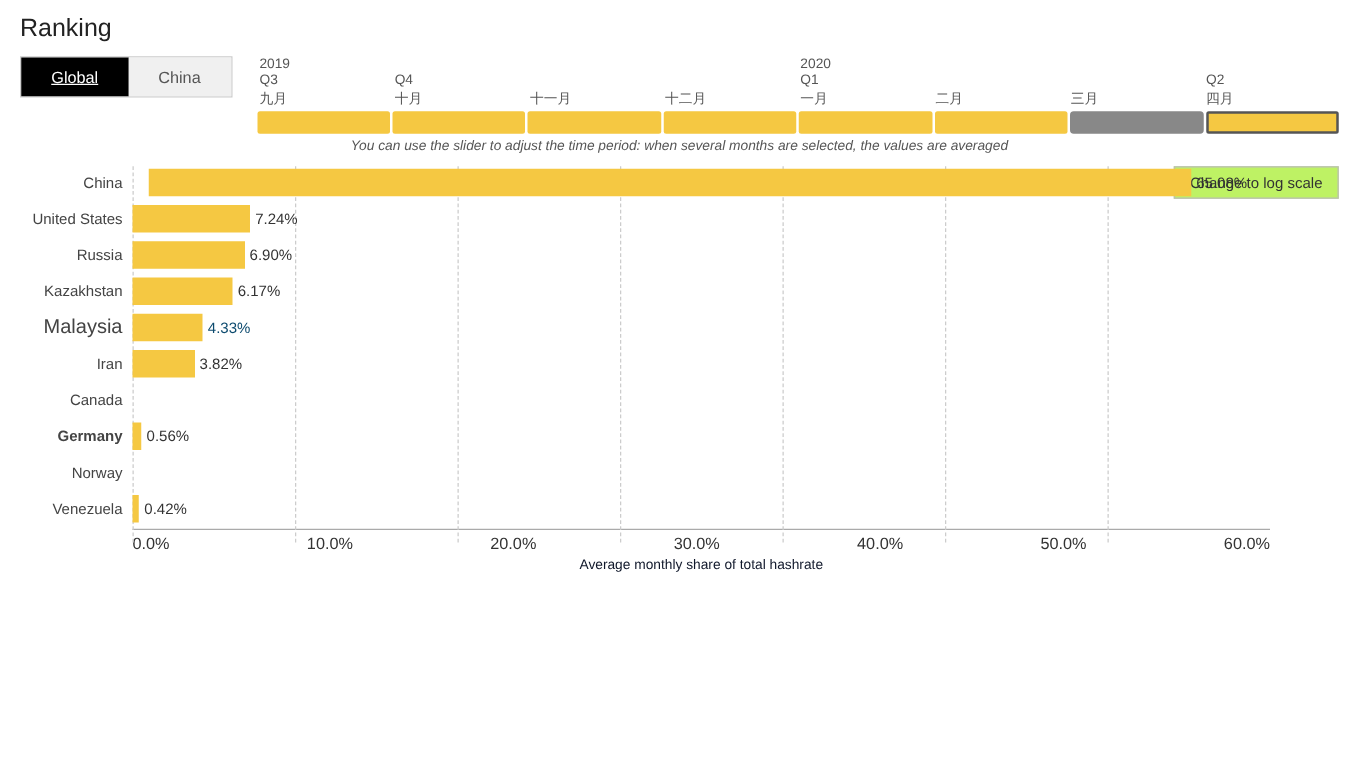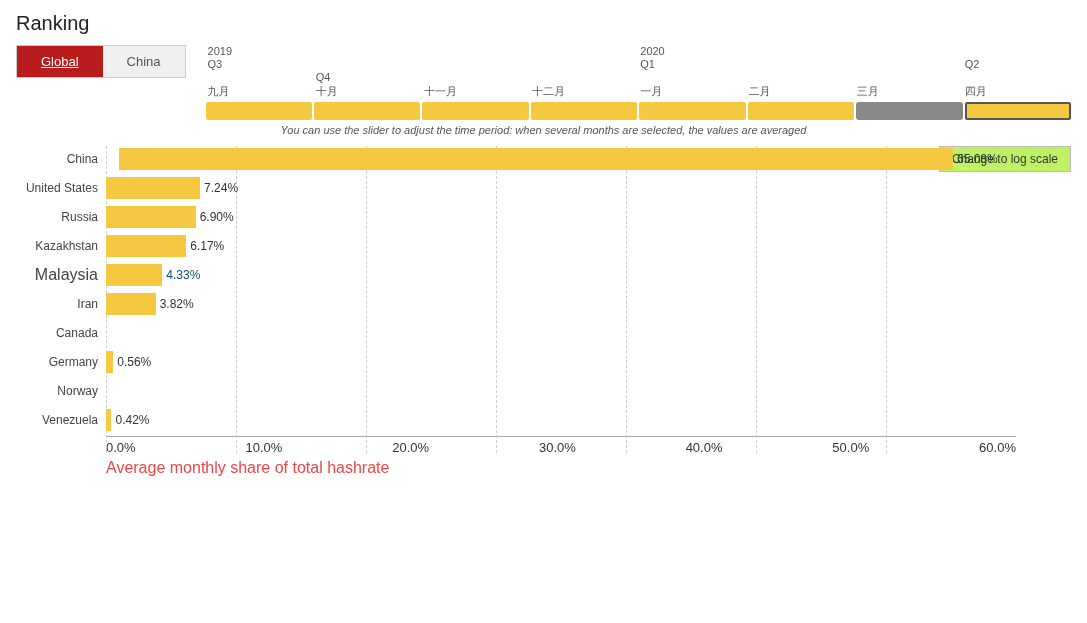--- a/index.html
+++ b/index.html
@@ -34,21 +34,21 @@
       margin-right: 20px;
       flex-shrink: 0;
     }
     .tab {
       padding: 8px 24px;
       cursor: pointer;
       font-size: 13px;
       user-select: none;
     }
     .tab.active {
-      background: #b91c1c;
+      background: #000000;
       color: #fff;
       text-decoration: underline;
     }
     .tab.inactive {
       background: #f0f0f0;
       color: #555;
     }
     .timeline-wrapper {
       flex: 1;
       display: flex;
@@ -107,21 +107,21 @@
 
     <div class="timeline-wrapper">
 
       <div style="display:grid; grid-template-columns: repeat(8,1fr); font-size:11px; color:#555; margin-bottom:1px;">
         <div style="grid-column:1; padding-left:2px;">2019</div>
         <div style="grid-column:5; padding-left:2px;">2020</div>
       </div>
 
       <div style="display:grid; grid-template-columns: repeat(8,1fr); font-size:11px; color:#555; margin-bottom:1px;">
         <div style="grid-column:1; padding-left:2px;">Q3</div>
-        <div style="grid-column:2; padding-left:2px;margin-top:13px;">Q4</div>
+        <div style="grid-column:2; padding-left:2px;">Q4</div>
         <div style="grid-column:5; padding-left:2px;">Q1</div>
         <div style="grid-column:8; padding-left:2px;">Q2</div>
       </div>
 
       <div style="display:grid; grid-template-columns: repeat(8,1fr); font-size:11px; color:#555; margin-bottom:3px;">
         <div style="padding-left:2px;">九月</div>
         <div style="padding-left:2px;">十月</div>
         <div style="padding-left:2px;">十一月</div>
         <div style="padding-left:2px;">十二月</div>
         <div style="padding-left:2px;">一月</div>
@@ -201,21 +201,21 @@
             <div class="bar-label" style="width: 90px; text-align: right; padding-right: 8px; font-size: 12px; color: rgb(68, 68, 68); flex-shrink: 0;">Iran</div>
             <div style="flex: 1 1 0%; position: relative; height: 22px; display: flex; align-items: center; margin-right: 55px;">
               <div style="height: 22px; background: rgb(245, 200, 66); width: 5.45714%; display: inline-block;"></div>
               <span style="margin-left: 4px; font-size: 12px; color: rgb(51, 51, 51); white-space: nowrap;">3.82%</span>
             </div>
           </div>
           <div class="bar-row" style="display: flex; align-items: center; margin-bottom: 3px; height: 26px;">
             <div class="bar-label" style="width: 90px; text-align: right; padding-right: 8px; font-size: 12px; color: rgb(68, 68, 68); flex-shrink: 0;">Canada</div>
           </div>
           <div class="bar-row" style="display: flex; align-items: center; margin-bottom: 3px; height: 26px;">
-            <div class="bar-label" style="width: 90px; text-align: right; padding-right: 8px; font-size: 12px; color: rgb(68, 68, 68); flex-shrink: 0;">Germany</div>
+            <div class="bar-label" style="width: 90px; text-align: right; padding-right: 8px; font-size: 12px; color: rgb(68, 68, 68); flex-shrink: 0; font-weight: bold;">Germany</div>
             <div style="flex: 1 1 0%; position: relative; height: 22px; display: flex; align-items: center; margin-right: 55px;">
               <div style="height: 22px; background: rgb(245, 200, 66); width: 0.8%; display: inline-block;"></div>
               <span style="margin-left: 4px; font-size: 12px; color: rgb(51, 51, 51); white-space: nowrap;">0.56%</span>
             </div>
           </div>
           <div class="bar-row" style="display: flex; align-items: center; margin-bottom: 3px; height: 26px;">
             <div class="bar-label" style="width: 90px; text-align: right; padding-right: 8px; font-size: 12px; color: rgb(68, 68, 68); flex-shrink: 0;">Norway</div>
           </div>
           <div class="bar-row" style="display: flex; align-items: center; margin-bottom: 3px; height: 26px;">
             <div class="bar-label" style="width: 90px; text-align: right; padding-right: 8px; font-size: 12px; color: rgb(68, 68, 68); flex-shrink: 0;">Venezuela</div>
@@ -228,16 +228,16 @@
 
       <div style="display:flex; margin-left:90px; margin-right:55px; border-top:1px solid #aaa; padding-top:3px; justify-content:space-between;">
         <span>0.0%</span>
         <span>10.0%</span>
         <span>20.0%</span>
         <span>30.0%</span>
         <span>40.0%</span>
         <span>50.0%</span>
         <span>60.0%</span>
       </div>
-      <div style="text-align:left; font-size:16px; color:#ef4444; margin-top:4px; margin-left:90px; margin-right:55px;">Average monthly share of total hashrate</div>
+      <div style="text-align:center; font-size:11px; color:#0f172a; margin-top:4px; margin-left:90px; margin-right:55px;">Average monthly share of total hashrate</div>
     </div>
   </div>
 </div>
 
 </body></html>

